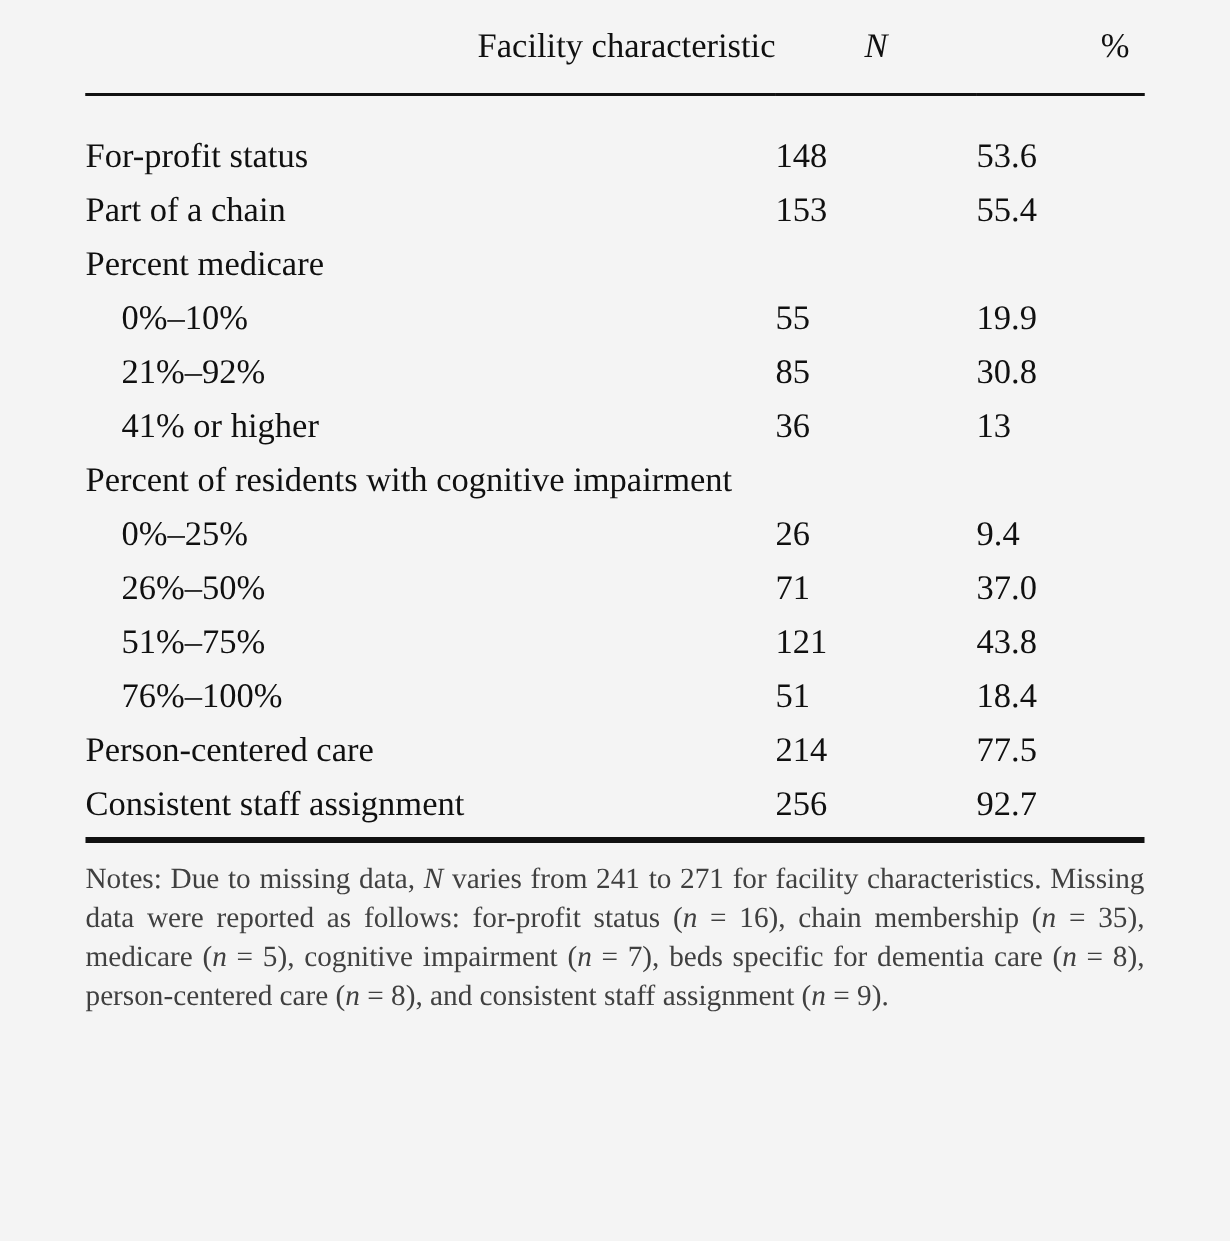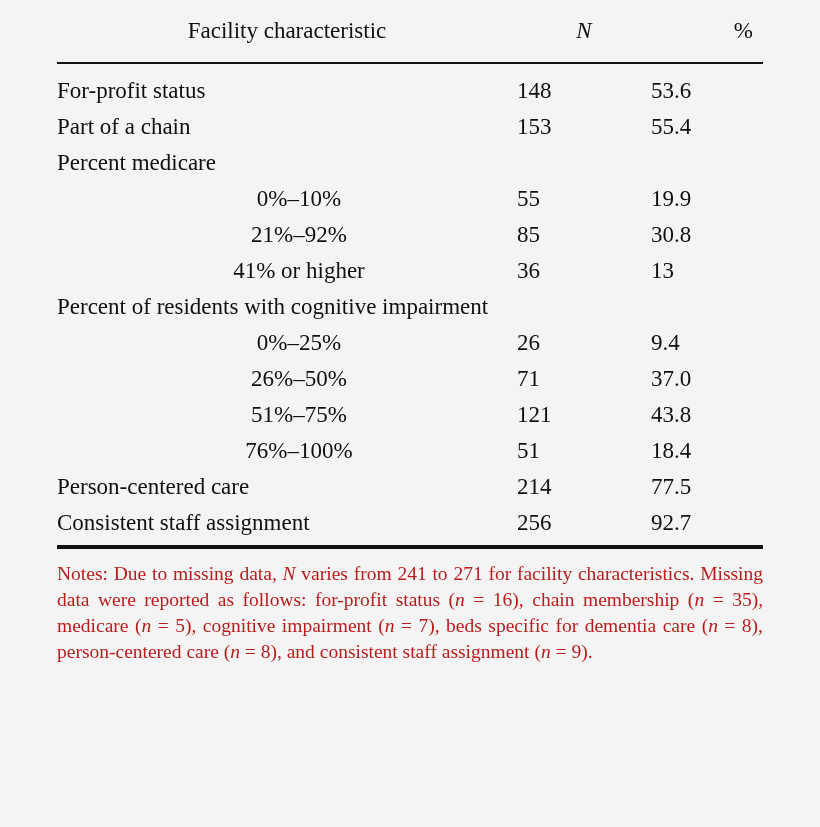--- a/index.html
+++ b/index.html
@@ -33,21 +33,21 @@
   table.stat-table col.c-pct   { width: 112px; }
 
   thead th {
     font-weight: normal;
     font-size: 23px;
     padding: 0;
     height: 62px;
     vertical-align: middle;
     white-space: nowrap;
   }
-  th.h-label { text-align: center; }
+  th.h-label { text-align: right; }
   th.h-n     { text-align: center; font-style: italic; }
   th.h-pct   { text-align: right; padding-right: 10px; }
 
   
   tr.rule-top th {
     border-bottom: 2px solid #111;
     height: 0;
     padding: 0;
     font-size: 0;
     line-height: 0;
@@ -57,39 +57,39 @@
     font-size: 23px;
     padding: 0;
     height: 36px;
     vertical-align: middle;
     white-space: nowrap;
   }
   td.d-label { text-align: left; }
   td.d-n     { text-align: left; }
   td.d-pct   { text-align: left; padding-right: 10px; }
 
-  tbody tr.first-body td { padding-top: 9px; }
+  tbody tr.first-body td { padding-top: 22px; }
   tbody tr.last-body  td { padding-bottom: 4px; }
 
-  td.d-label.indent { padding-left: 24px; text-align: center; }
+  td.d-label.indent { padding-left: 24px; }
 
   
   .rule-bottom {
     border-top: 4px solid #111;
     margin-top: 0;
   }
 
   .notes {
     margin-top: 12px;
     width: 706px;
     font-size: 19.5px;
     line-height: 26px;
     text-align: justify;
     text-justify: inter-word;
-    color: #b91c1c;
+    color: #404040;
   }
   .notes i { font-style: italic; }
 </style>
 </head>
 <body>
 
 <div class="table-wrap">
 
   <table class="stat-table">
     <colgroup>

